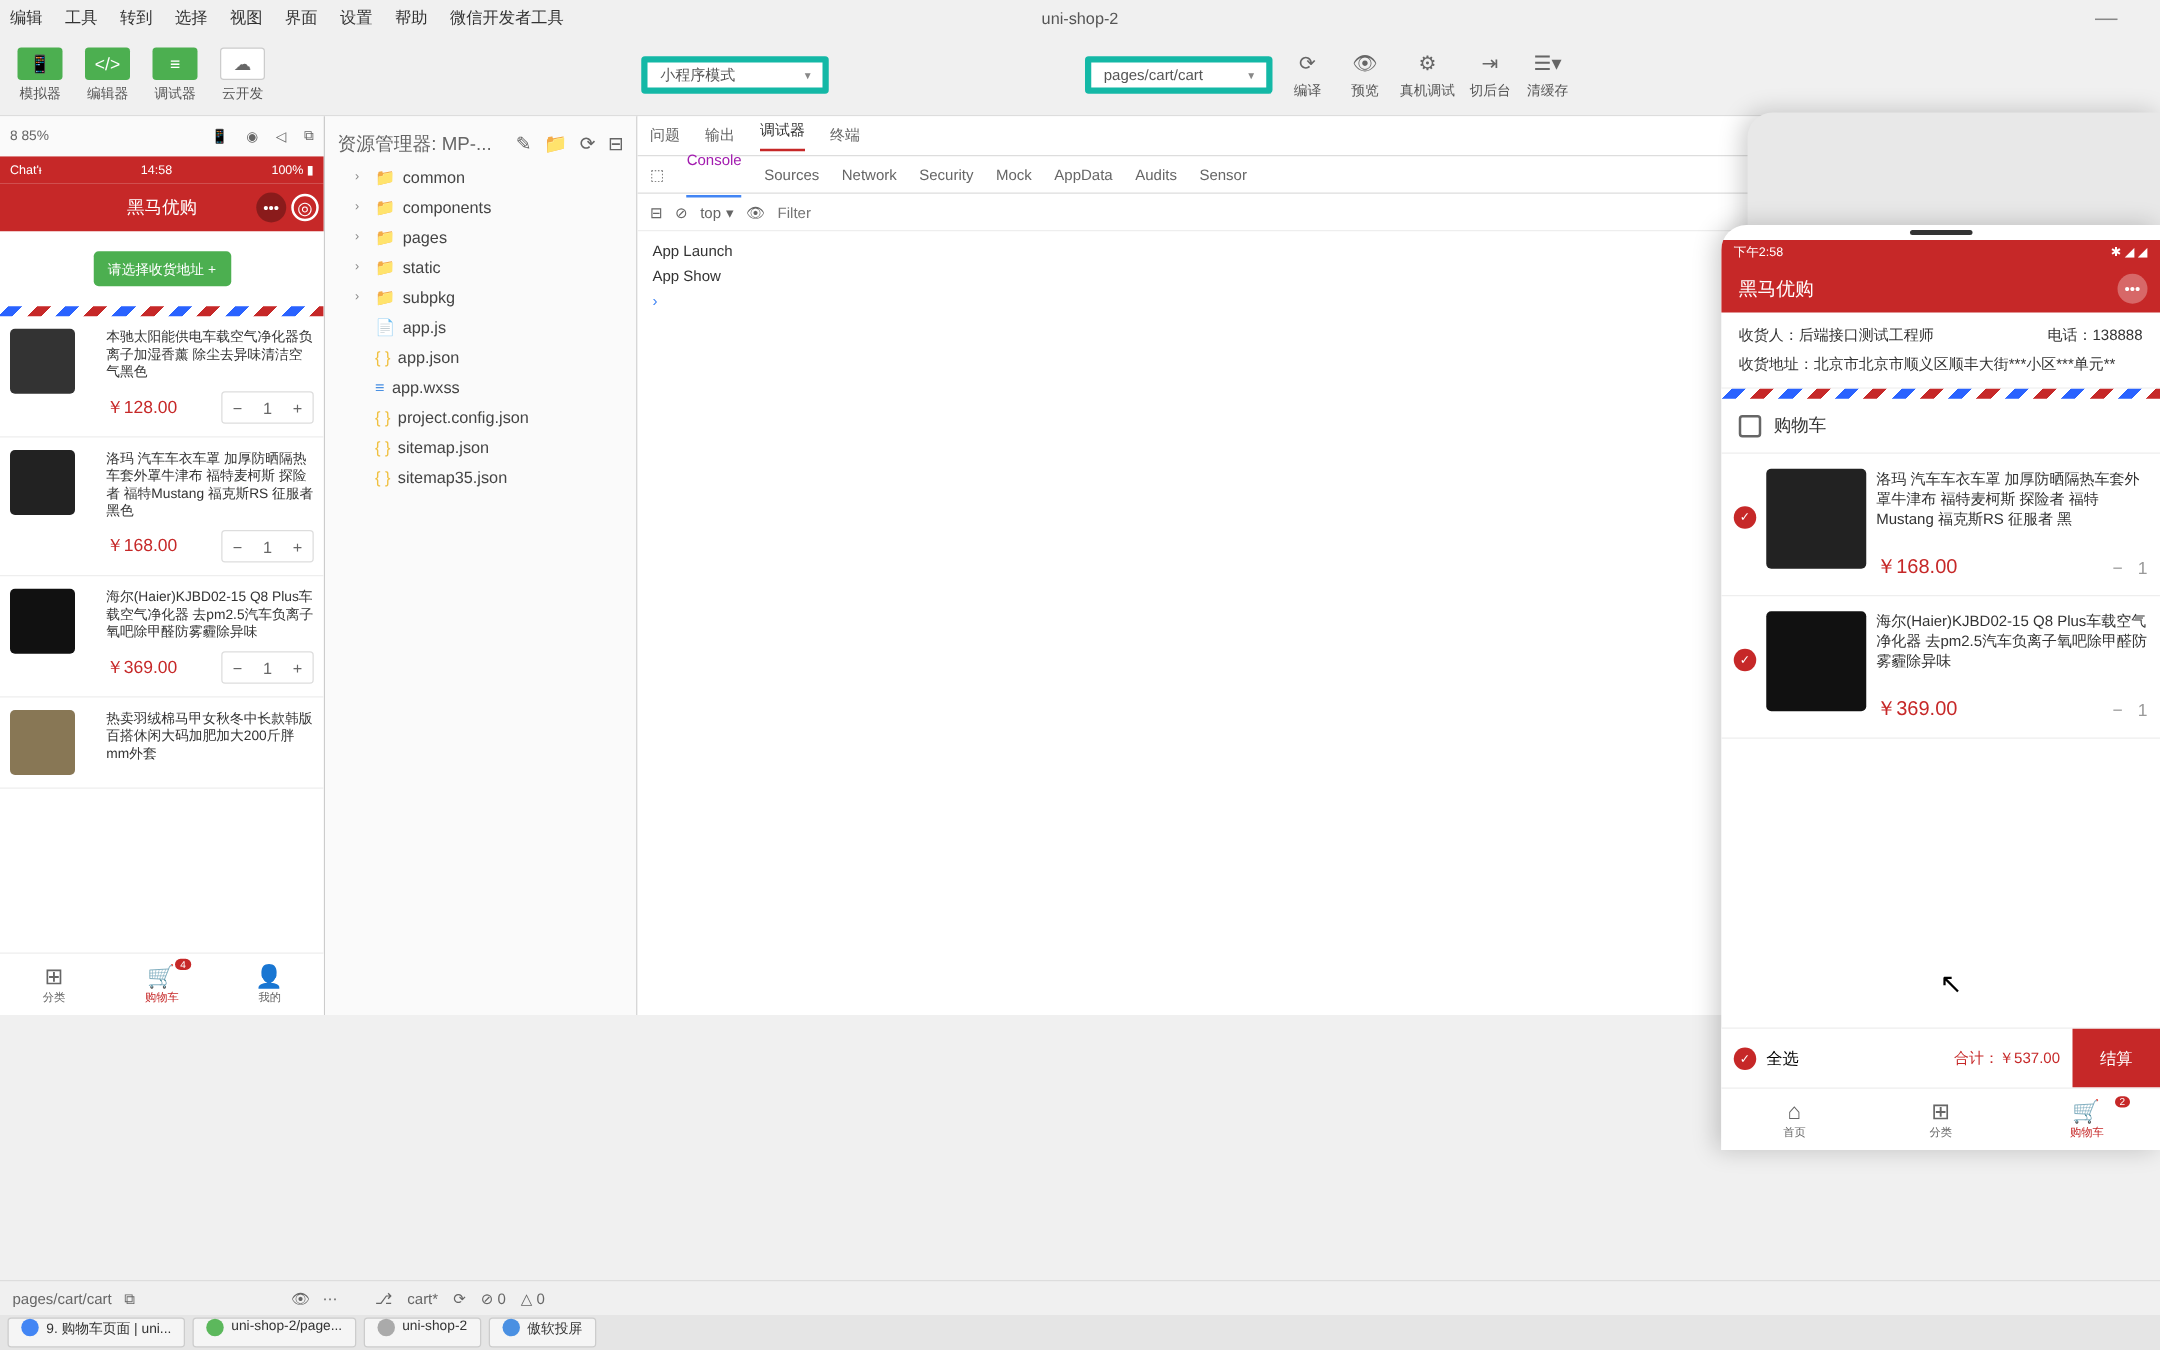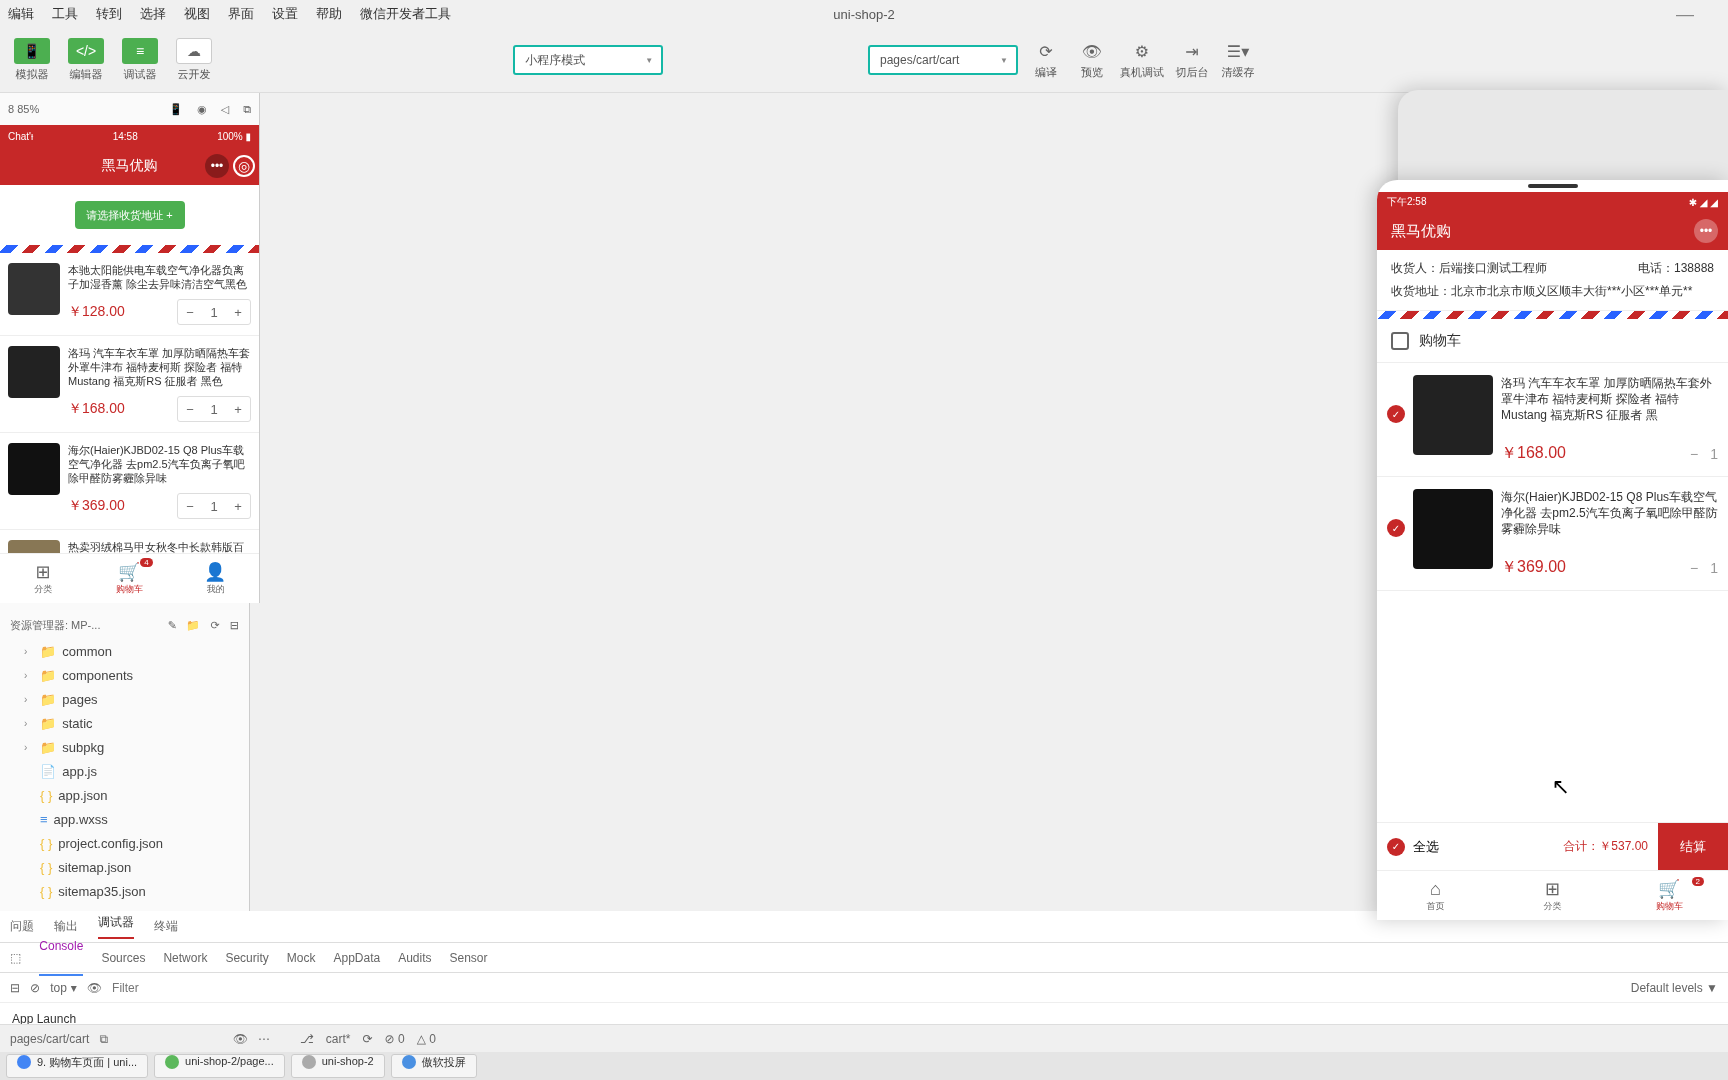--- a/index.html
+++ b/index.html
@@ -11,56 +11,56 @@
 .menubar .title { position: absolute; left: 50%; transform: translateX(-50%); color: #555; }
 .menubar .winctl { position: absolute; right: 16px; font-size: 18px; color: #888; }
 
 
 .toolbar { height: 65px; background: #f0f0f0; display: flex; align-items: center; padding: 6px 10px; gap: 10px; border-bottom: 1px solid #ddd; }
 .tool-btn { display: flex; flex-direction: column; align-items: center; justify-content: center; gap: 3px; font-size: 11px; color: #555; min-width: 44px; }
 .tool-btn .ic { width: 36px; height: 26px; background: #4caf50; border-radius: 3px; display: flex; align-items: center; justify-content: center; color: #fff; font-size: 14px; }
 .tool-btn.ed .ic { background: #4caf50; }
 .tool-btn.dg .ic { background: #4caf50; }
 .tool-btn.plain .ic { background: #fff; border: 1px solid #ccc; color: #666; }
-.sel { height: 30px; border: 2px solid #14b8a6; background: #fff; display: flex; align-items: center; padding: 0 10px; font-size: 12px; color: #555; min-width: 150px; border-radius: 3px; position: relative; }
+.sel { height: 30px; border: 5px solid #14b8a6; background: #fff; display: flex; align-items: center; padding: 0 10px; font-size: 12px; color: #555; min-width: 150px; border-radius: 3px; position: relative; }
 .sel::after { content: "▼"; position: absolute; right: 8px; font-size: 8px; color: #888; }
 .tool-small { display: flex; flex-direction: column; align-items: center; gap: 3px; font-size: 11px; color: #555; min-width: 36px; }
 .tool-small .si { width: 22px; height: 22px; display: flex; align-items: center; justify-content: center; color: #666; font-size: 16px; }
 
 
-.main { display: flex; height: 719px; flex-direction: column; }
+.main { display: flex; height: 719px; }
 
 
 .simulator { width: 260px; background: #fafafa; border-right: 1px solid #ccc; display: flex; flex-direction: column; }
 .sim-top { height: 32px; display: flex; align-items: center; padding: 0 8px; font-size: 11px; color: #666; justify-content: space-between; }
 .sim-top .icons { display: flex; gap: 14px; }
 .sim-phone { flex: 1; overflow: hidden; position: relative; }
 .phone-statusbar { height: 22px; background: #c62828; color: #fff; display: flex; align-items: center; justify-content: space-between; padding: 0 8px; font-size: 10px; }
 .phone-header { height: 38px; background: #c62828; color: #fff; display: flex; align-items: center; justify-content: center; font-size: 14px; position: relative; }
 .phone-header .dots { position: absolute; right: 30px; width: 24px; height: 24px; background: rgba(0,0,0,0.3); border-radius: 12px; display: flex; align-items: center; justify-content: center; font-size: 12px; }
 .phone-header .target { position: absolute; right: 4px; width: 22px; height: 22px; border: 2px solid #fff; border-radius: 50%; display: flex; align-items: center; justify-content: center; }
 .phone-body { background: #fff; height: 100%; overflow-y: auto; }
 .addr-btn { margin: 16px auto; width: 110px; height: 28px; background: #4caf50; color: #fff; border-radius: 4px; display: flex; align-items: center; justify-content: center; font-size: 11px; }
 .stripe { height: 8px; background: repeating-linear-gradient(-45deg, #c62828 0 8px, #fff 8px 16px, #2962ff 16px 24px, #fff 24px 32px); }
 .cart-item { display: flex; padding: 10px 8px; border-bottom: 1px solid #eee; gap: 8px; }
 .cart-item .img { width: 52px; height: 52px; background: #333; border-radius: 4px; flex-shrink: 0; }
-.cart-item .info { flex: 1; }
+.cart-item .info { flex: 1; margin-left: 17px; }
 .cart-item .title { font-size: 11px; color: #333; line-height: 14px; }
 .cart-item .row2 { display: flex; justify-content: space-between; align-items: center; margin-top: 8px; }
 .cart-item .price { color: #c62828; font-size: 14px; }
 .stepper { display: flex; align-items: center; border: 1px solid #ddd; border-radius: 3px; font-size: 13px; }
 .stepper span { width: 24px; height: 24px; display: flex; align-items: center; justify-content: center; color: #666; }
 .phone-tabbar { height: 50px; border-top: 1px solid #eee; display: flex; background: #fff; position: absolute; bottom: 0; width: 100%; }
 .phone-tabbar .tab { flex: 1; display: flex; flex-direction: column; align-items: center; justify-content: center; font-size: 9px; color: #666; position: relative; }
 .phone-tabbar .tab .ti { font-size: 18px; }
 .phone-tabbar .badge { position: absolute; top: 4px; right: 20px; background: #c62828; color: #fff; font-size: 8px; border-radius: 8px; padding: 0 4px; }
 
 
 .filetree { width: 250px; background: #fafafa; border-right: 1px solid #ccc; padding: 8px 0; }
-.filetree .hdr { height: 28px; display: flex; align-items: center; padding: 0 10px; font-size: 11px; color: #666; justify-content: space-between; }
+.filetree .hdr { height: 28px; display: flex; align-items: center; padding: 0 10px; font-size: 15px; color: #666; justify-content: space-between; }
 .filetree .hdr .icons { display: flex; gap: 10px; }
 .filetree .row { height: 24px; display: flex; align-items: center; padding-left: 24px; font-size: 13px; color: #444; gap: 6px; }
 .filetree .row .ch { color: #888; font-size: 10px; width: 10px; }
 .filetree .row .fld { color: #e8a94c; }
 .filetree .row .js { color: #f0c040; }
 .filetree .row .json { color: #f0c040; }
 .filetree .row .wxss { color: #4a90e2; }
 
 
 .devtools { flex: 1; background: #fff; display: flex; flex-direction: column; }

